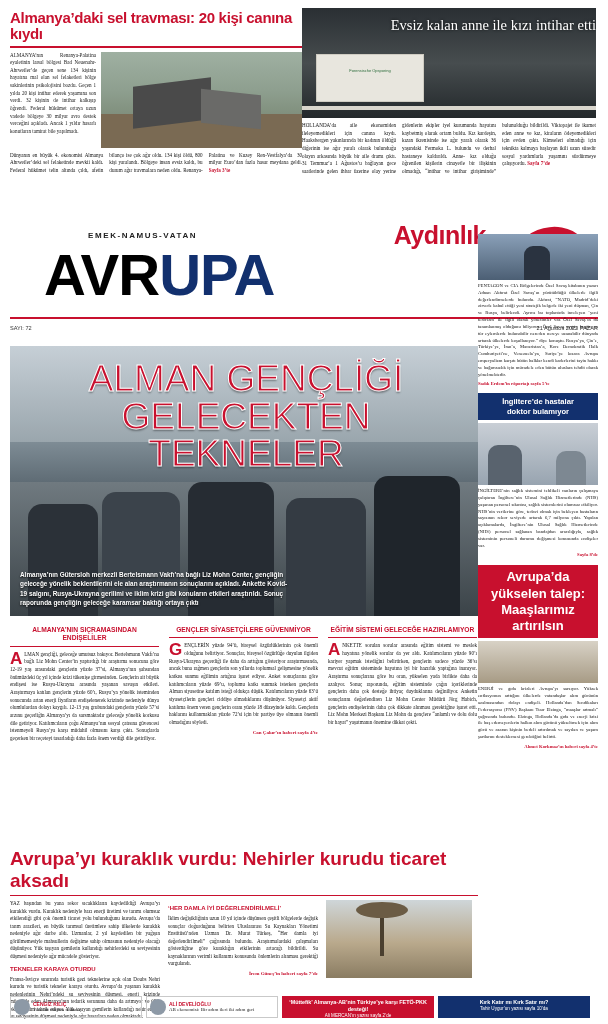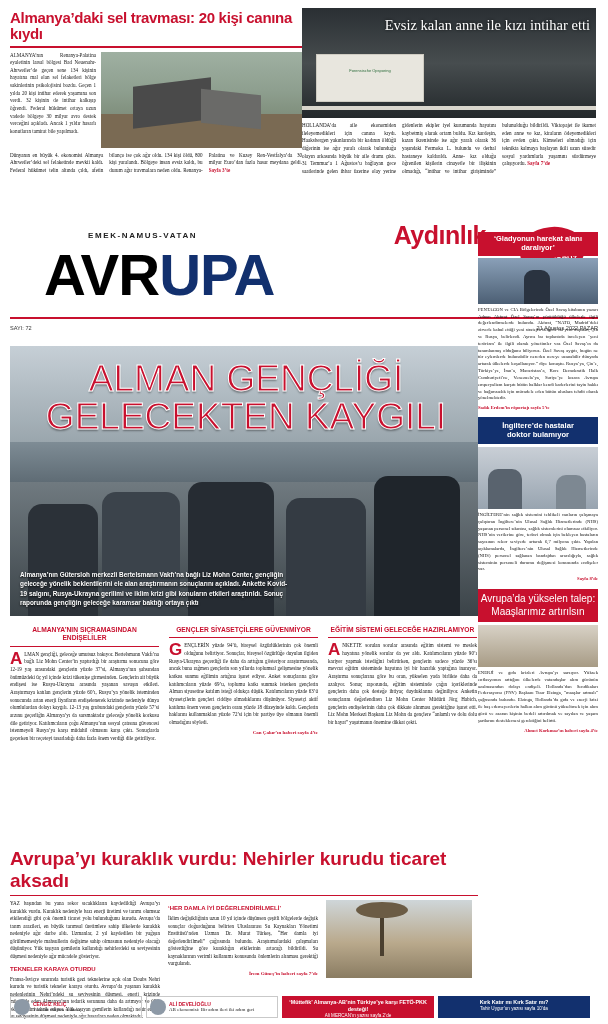--- a/index.html
+++ b/index.html
@@ -39,21 +39,21 @@
   .roof2 { position:absolute; width:60px; height:34px; background:#6a6a68; left:100px; top:40px; transform:skewY(6deg); }
   .dirt { position:absolute; left:0; bottom:0; width:100%; height:34px; background:#7a6a53; }
   .tl-bottom { margin-top:4px; font-size:5.1px; line-height:1.5; column-count:3; column-gap:6px; text-align:justify; height:66px; overflow:hidden; }
   .sayfa { color:#c8102e; font-weight:bold; }
 
   .tr-photo {
     height:110px; width:100%;
     background:linear-gradient(180deg,#2a2f33 0%, #474d4f 50%, #23282b 100%);
     position:relative; overflow:hidden;
   }
-  .tr-title-wrap { position:absolute; left:0; top:8px; width:100%; text-align:right; padding-right:6px; }
+  .tr-title-wrap { position:absolute; left:0; top:8px; width:100%; text-align:right; }
   .tr-title { font-size:14.5px; line-height:1.1; color:#fff; display:inline-block; text-align:right;
               background:transparent; text-shadow:0 0 3px rgba(0,0,0,.8); }
   .tent { position:absolute; left:14px; top:46px; width:108px; height:48px; background:#e8e6de; border:1px solid #cfccc2; }
   .tent-txt { font-family:"Liberation Sans", sans-serif; font-size:4px; color:#2b6b3a; padding:14px 3px 0 3px; text-align:center; line-height:1.2; }
   .barrier { position:absolute; left:0; bottom:8px; width:100%; height:4px; background:#d9d6cd; }
   .tr-body { margin-top:4px; font-size:5.1px; line-height:1.5; column-count:3; column-gap:6px; text-align:justify; height:88px; overflow:hidden; }
 
   
   .masthead { display:flex; height:108px; margin-top:5px; gap:6px; }
   .mast-main { flex:1; position:relative; }
@@ -75,22 +75,22 @@
              font-size:7.4px; text-align:center; padding:3px 2px; line-height:1.2; }
   .rc-photo { height:46px; background:linear-gradient(180deg,#8aa0b8,#4c5f74); margin-top:2px; position:relative; overflow:hidden; }
   .rc-photo .fig { position:absolute; width:26px; height:34px; background:#2a3340; bottom:0; left:46px; border-radius:9px 9px 0 0; }
   .rc-body { font-size:4.7px; line-height:1.45; text-align:justify; margin-top:3px; }
   .rc-sub { background:#12306e; color:#fff; font-family:"Liberation Sans", sans-serif; font-weight:bold;
             font-size:7.6px; text-align:center; padding:4px 20px; line-height:1.25; margin-top:5px; }
   .rc-photo2 { height:62px; background:linear-gradient(180deg,#c9cfd6,#98a4b0); margin-top:3px; position:relative; overflow:hidden; }
   .rc-photo2 .p1 { position:absolute; width:34px; height:40px; background:#59636e; bottom:0; left:10px; border-radius:10px 10px 0 0;}
   .rc-photo2 .p2 { position:absolute; width:30px; height:34px; background:#7d8892; bottom:0; right:12px; border-radius:10px 10px 0 0;}
   .rc-caption { font-size:4.7px; line-height:1.45; text-align:justify; margin-top:3px; }
-  .rc-head3 { background:#c8102e; color:#fff; font-family:"Liberation Sans", sans-serif; font-weight:normal;
-              font-size:10px; text-align:center; padding:4px 2px; line-height:1.25; margin-top:6px; }
+  .rc-head3 { background:#c8102e; color:#fff; font-family:"Liberation Sans", sans-serif; font-weight:bold;
+              font-size:13px; text-align:center; padding:4px 2px; line-height:1.25; margin-top:6px; }
   .rc-photo3 { height:42px; background:linear-gradient(180deg,#d8d2c6,#a79b85); margin-top:3px; }
   .rc-body3 { font-size:4.7px; line-height:1.45; text-align:justify; margin-top:3px; }
 
   
   .main-photo-wrap { position:absolute; left:10px; top:346px; width:468px; height:270px; overflow:hidden;
                      background:linear-gradient(180deg,#b9c3c9 0%, #8e9aa1 35%, #4d565c 100%); }
   .sky { position:absolute; left:0; top:0; width:100%; height:96px; background:linear-gradient(180deg,#c6cfd6,#9aa6ad); }
   .water { position:absolute; left:0; top:96px; width:100%; height:40px; background:linear-gradient(180deg,#7e8c95,#5f6c75); }
   .ground { position:absolute; left:0; bottom:0; width:100%; height:134px; background:linear-gradient(180deg,#707a80,#3b4348); }
   .person { position:absolute; bottom:0; border-radius:14px 14px 0 0; }
@@ -197,21 +197,20 @@
       </div>
       <div class="mast-rule"></div>
       <div class="mast-meta">
         <span>SAYI: 72</span>
         <span>21 Ağustos 2022  PAZAR</span>
       </div>
     </div>
   </div>
 
   <div class="right-col">
-    <div class="rc-head">‘Gladyonun harekat alanı daralıyor’</div>
     <div class="rc-photo">
         <div class="fig"></div>
       </div>
     <div class="rc-body">PENTAGON ve CIA Bölgelerinde Özel Savaş kitabının yazarı Adnan Akfırat Özel Savaş’ın yürütüldüğü ülkelerle ilgili değerlendirmelerde bulundu. Akfırat, “NATO, Madrid’deki zirvede kabul ettiği yeni stratejik belgede iki yeni düşman, Çin ve Rusya, belirlendi. Ayrıca bu toplantıda inceleyen ‘yeni terörizm’ ile ilgili olarak yönetimler vaz Özel Savaş’ın da tanımlanmış olduğunu biliyoruz. Özel Savaş aygıtı, bugün ne tür eylemlerde bulunabilir nereden nereye uzanabilir dünyada artarak ülkelerde koşullanıyor.” diye konuştu. Rusya’ya, Çin’e, Türkiye’ye, İran’a, Macaristan’a, Kore Demokratik Halk Cumhuriyeti’ne, Venezuela’ya, Suriye’ye kısaca Avrupa emperyalizm karşıtı bütün halklar kendi kaderlerini tayin hakkı ve bağımsızlık için mücadele eden bütün uluslara tehdit olarak yönelmektedir.</div>
     <div class="rc-credit rc-body bold red">Sadık Erdem’in röportajı sayfa 5’te</div>
 
     <div class="rc-sub">İngiltere’de hastalar doktor bulamıyor</div>
     <div class="rc-photo2">
         <div class="p1"></div>
         <div class="p2"></div>
@@ -229,21 +228,21 @@
     <div class="sky"></div>
     <div class="water"></div>
     <div class="ground"></div>
     <div class="person pA"></div>
     <div class="person pB"></div>
     <div class="person pC"></div>
     <div class="person pD"></div>
     <div class="person pE"></div>
     <div class="main-title">
       <div>ALMAN GENÇLİĞİ</div>
-      <div>GELECEKTEN KAYGILI</div>
+      <div>GELECEKTEN TEKNELER</div>
     </div>
     <div class="main-caption">Almanya’nın Gütersloh merkezli Bertelsmann Vakfı’na bağlı Liz Mohn Center, gençliğin geleceğe yönelik beklentilerini ele alan araştırmanın sonuçlarını açıkladı. Ankette Kovid-19 salgını, Rusya-Ukrayna gerilimi ve iklim krizi gibi konuların etkileri araştırıldı. Sonuç raporunda gençliğin geleceğe karamsar baktığı ortaya çıktı</div>
   </div>
 
   <div class="three-col">
 
     <div class="tc">
       <div class="tc-head">ALMANYA’NIN SIÇRAMASINDAN ENDİŞELİLER</div>
       <div class="tc-rule"></div>
       <div class="tc-body">

